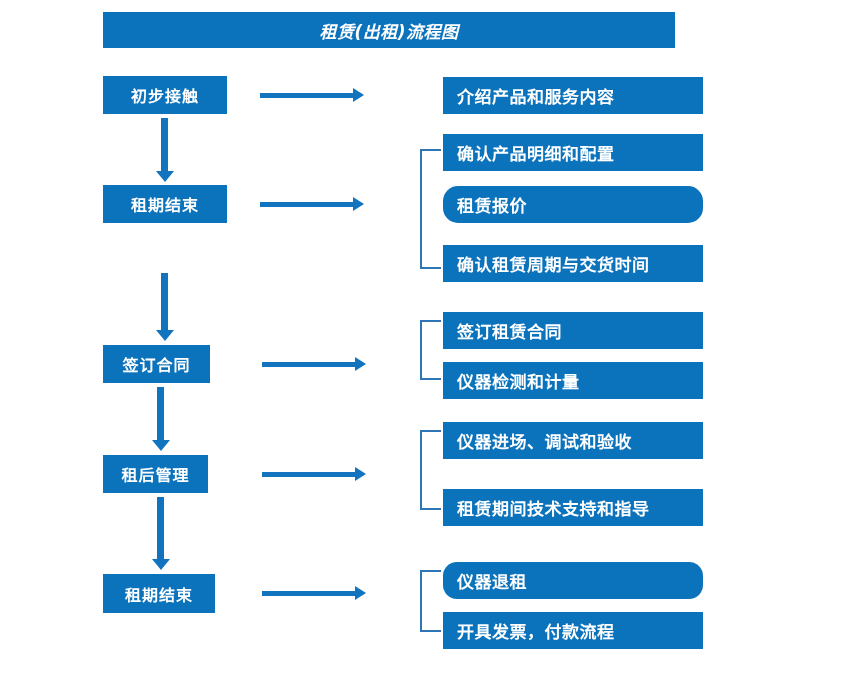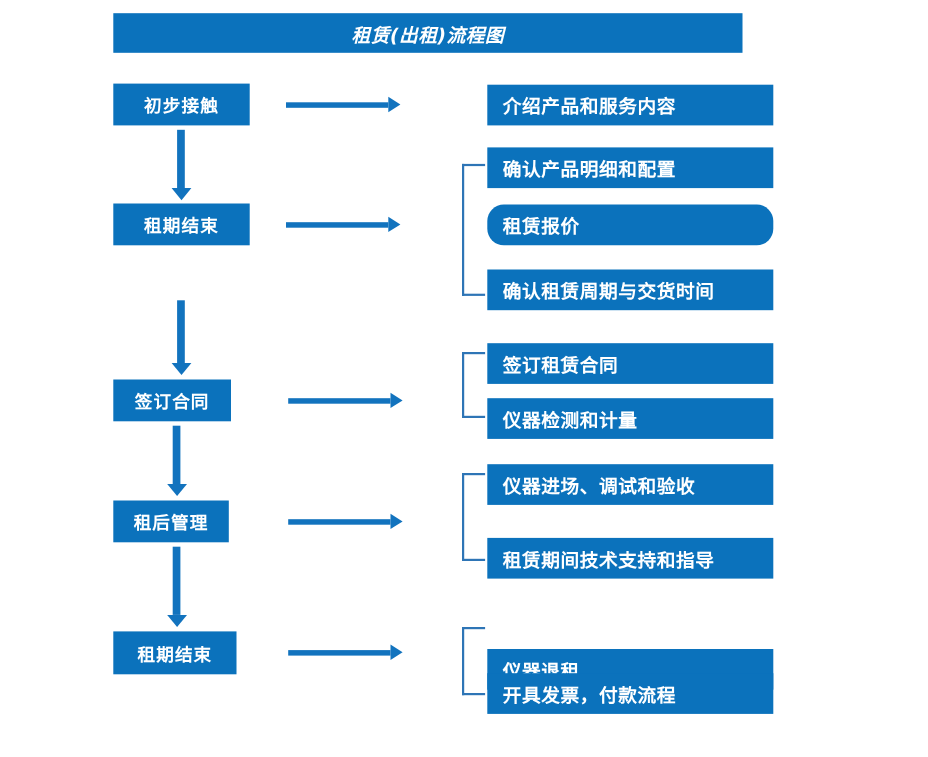--- a/index.html
+++ b/index.html
@@ -207,17 +207,17 @@
   <div class="detail-box" style="top:245px;">确认租赁周期与交货时间</div>
 
   <div class="detail-box" style="top:312px;">签订租赁合同</div>
 
   <div class="detail-box" style="top:362px;text-align:right;">仪器检测和计量</div>
 
   <div class="detail-box" style="top:422px;">仪器进场、调试和验收</div>
 
   <div class="detail-box" style="top:489px;">租赁期间技术支持和指导</div>
 
-  <div class="detail-box" style="top:590px;">仪器退租</div>
+  <div class="detail-box" style="top:562px;border-radius:14px;">仪器退租</div>
 
   <div class="detail-box" style="top:612px;">开具发票，付款流程</div>
 
 </div>
 
 </body></html>

